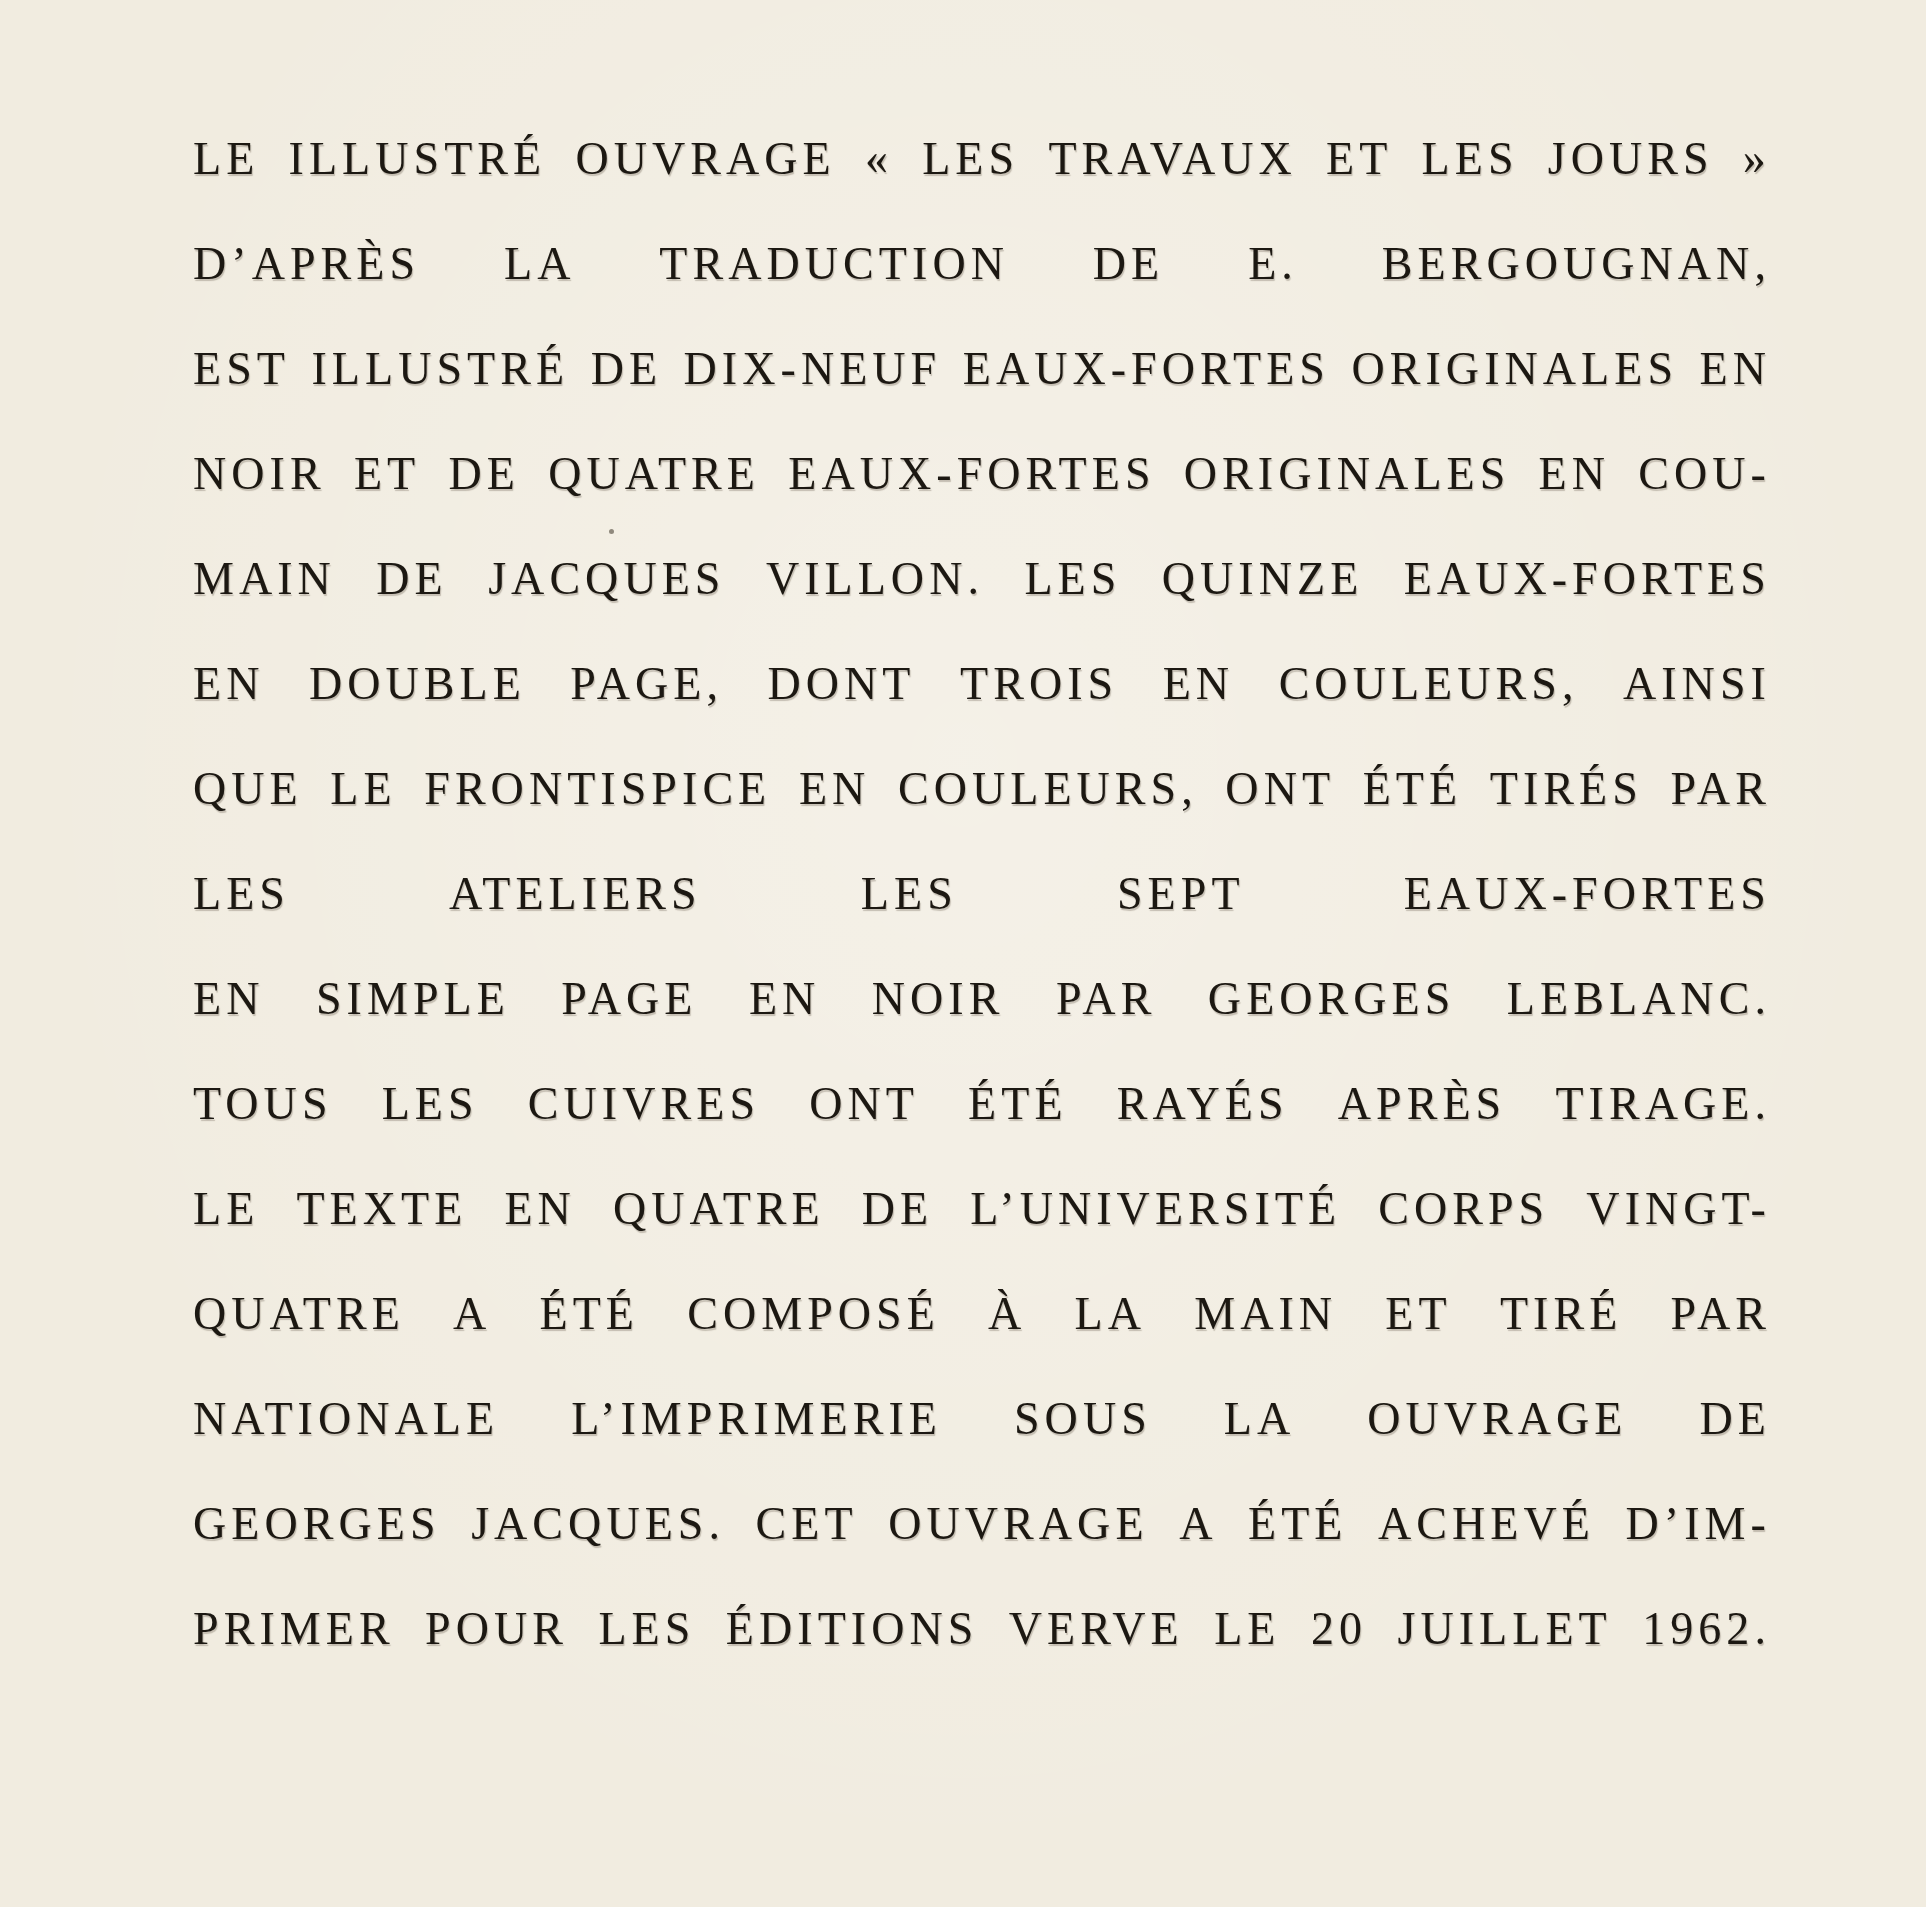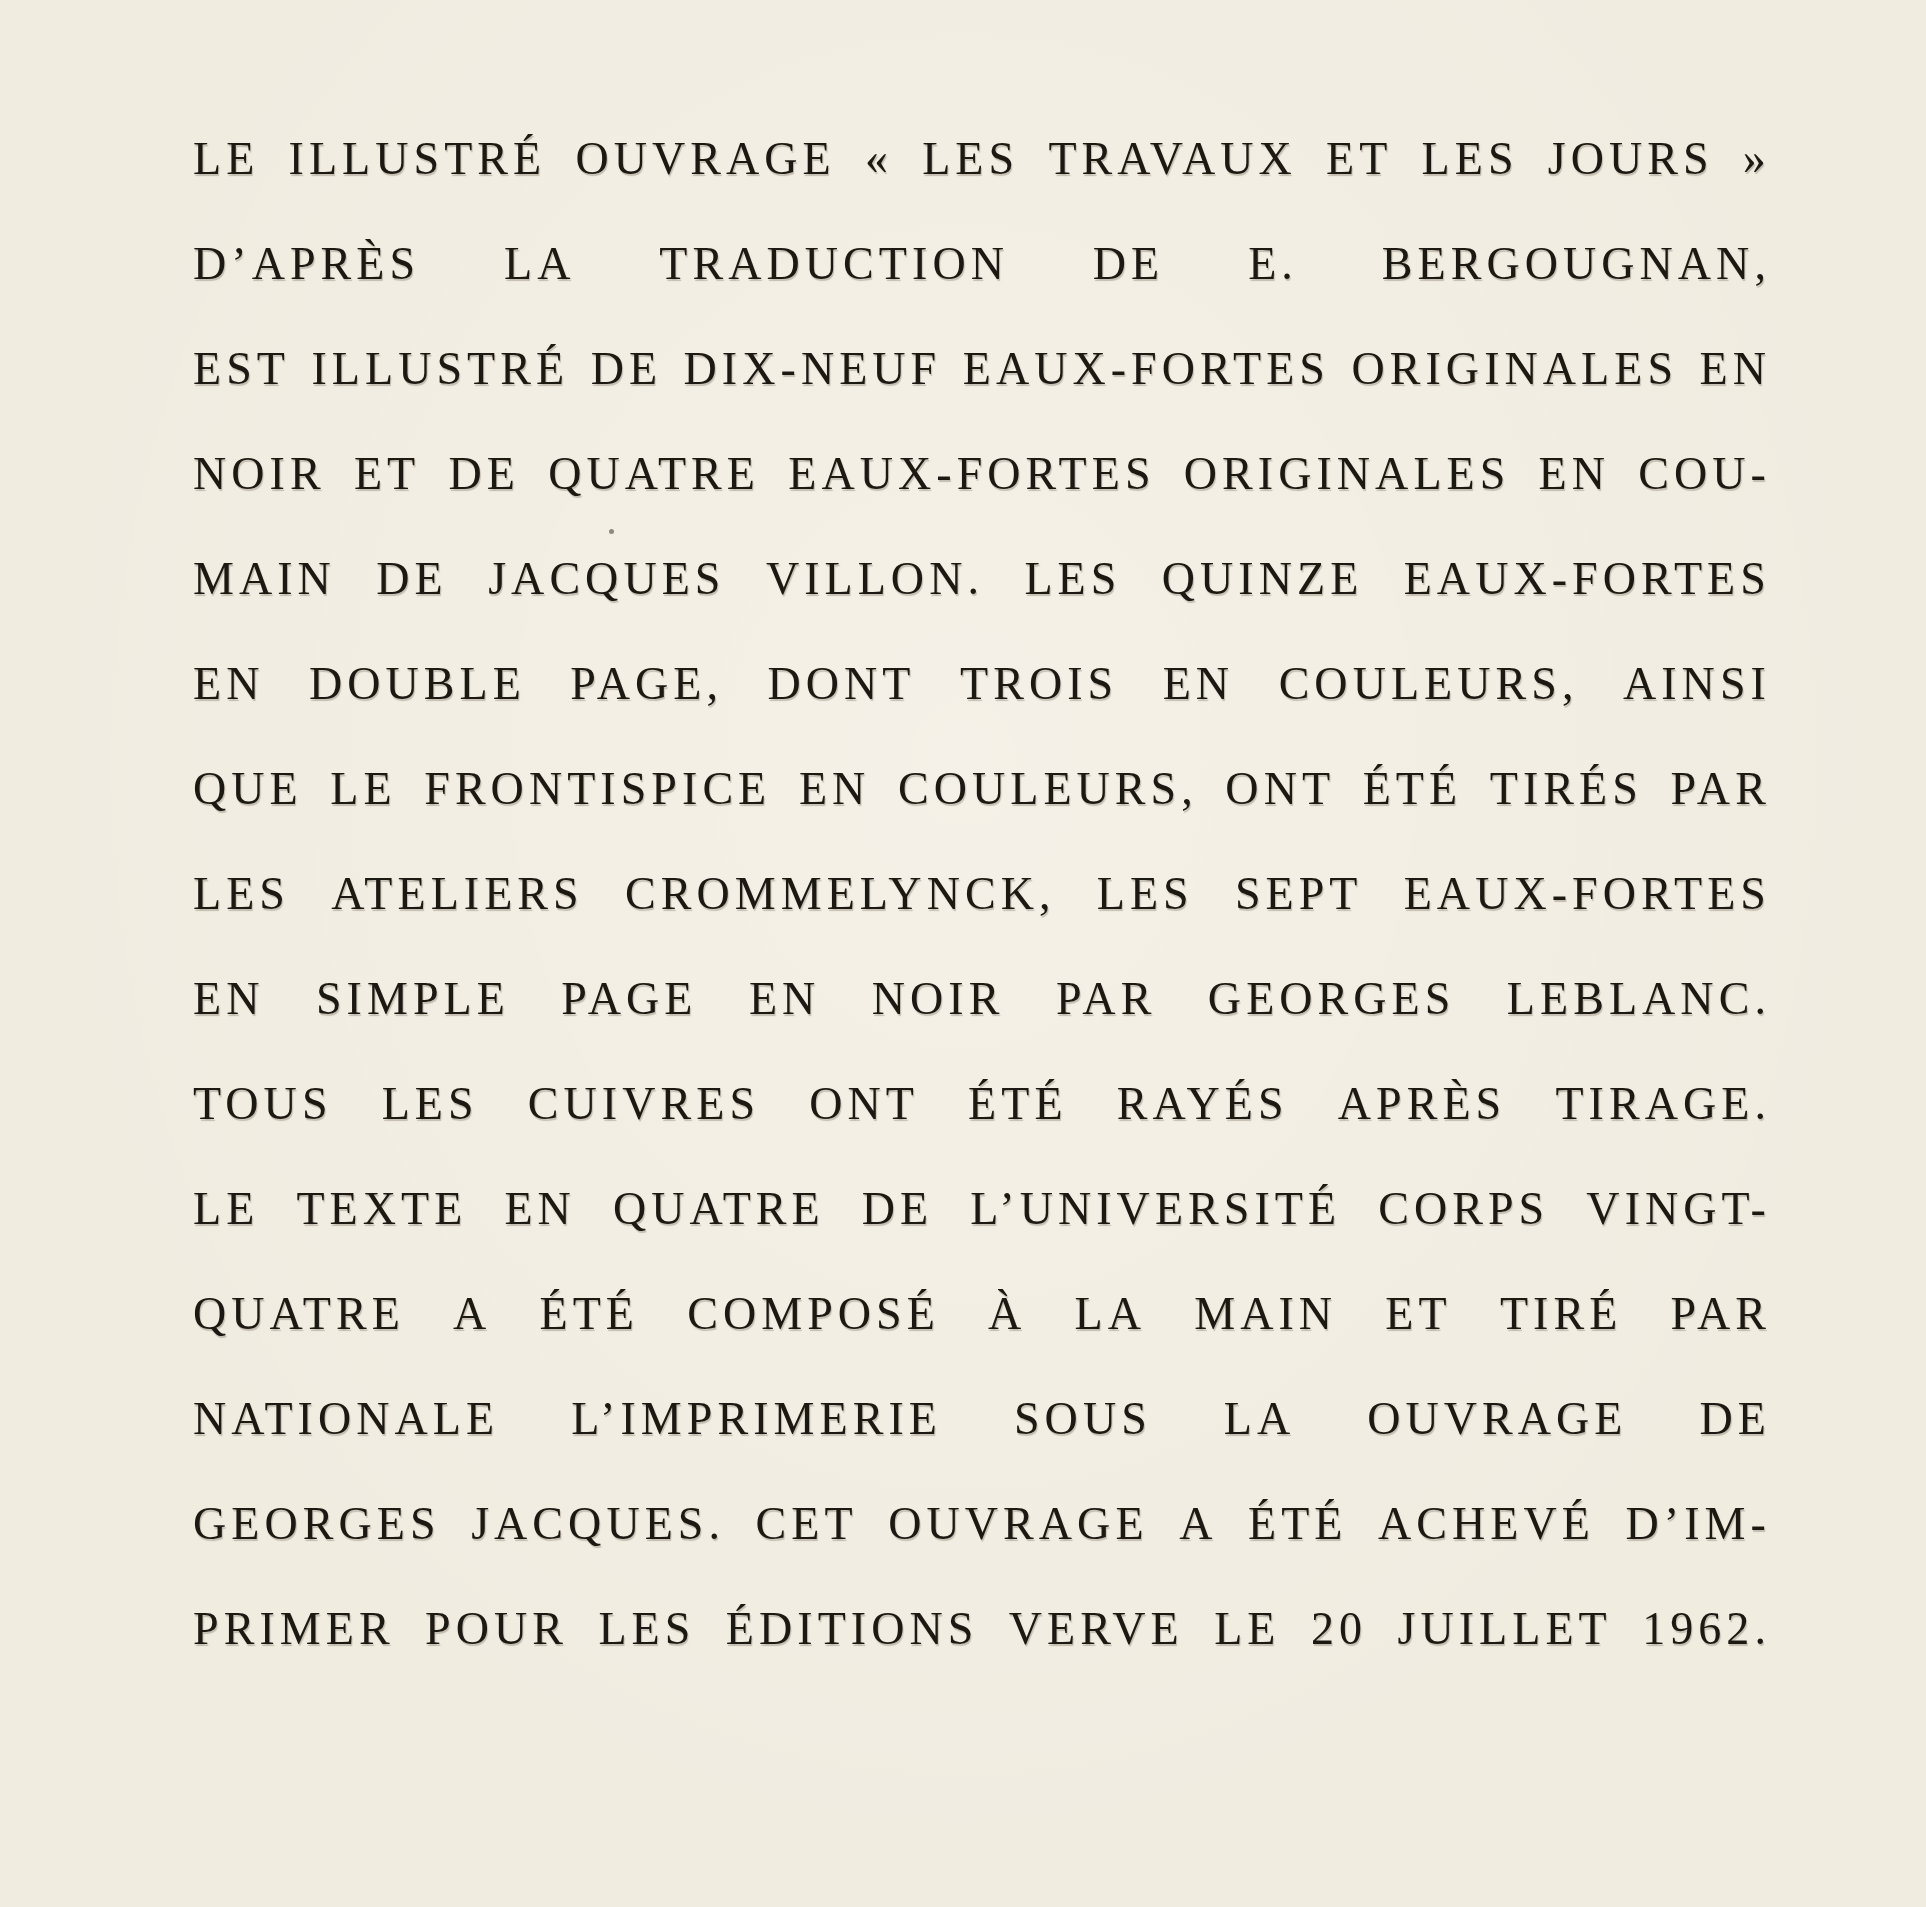--- a/index.html
+++ b/index.html
@@ -123,21 +123,20 @@
         <span>EN</span>
         <span>COULEURS,</span>
         <span>ONT</span>
         <span>ÉTÉ</span>
         <span>TIRÉS</span>
         <span>PAR</span>
       </div>
     <div class="line">
         <span>LES</span>
         <span>ATELIERS</span>
-        <span>CROMMELYNCK,</span>
         <span>LES</span>
         <span>SEPT</span>
         <span>EAUX-FORTES</span>
       </div>
     <div class="line">
         <span>EN</span>
         <span>SIMPLE</span>
         <span>PAGE</span>
         <span>EN</span>
         <span>NOIR</span>

